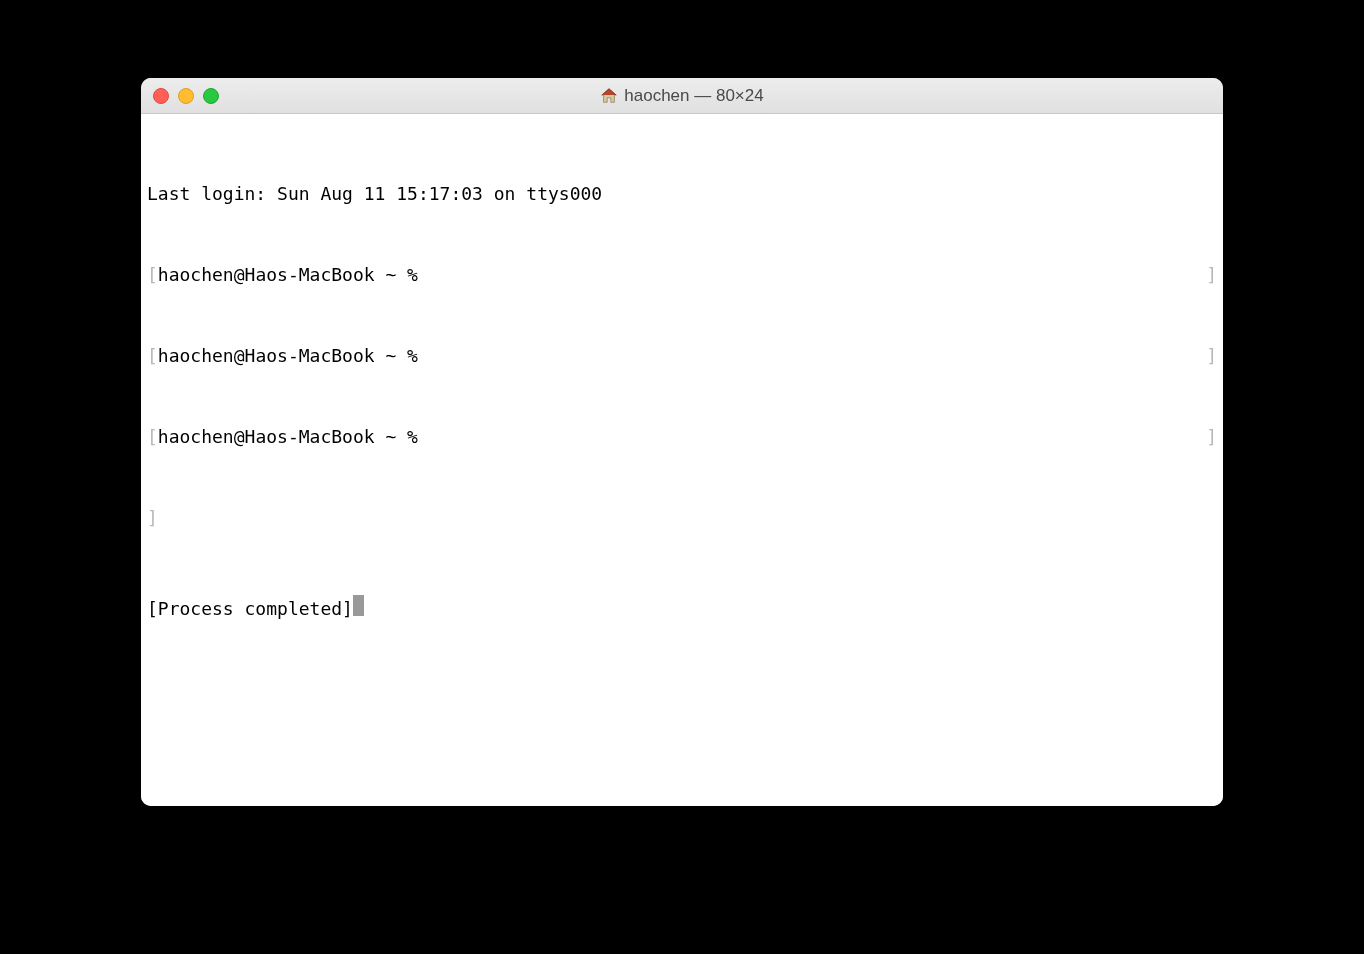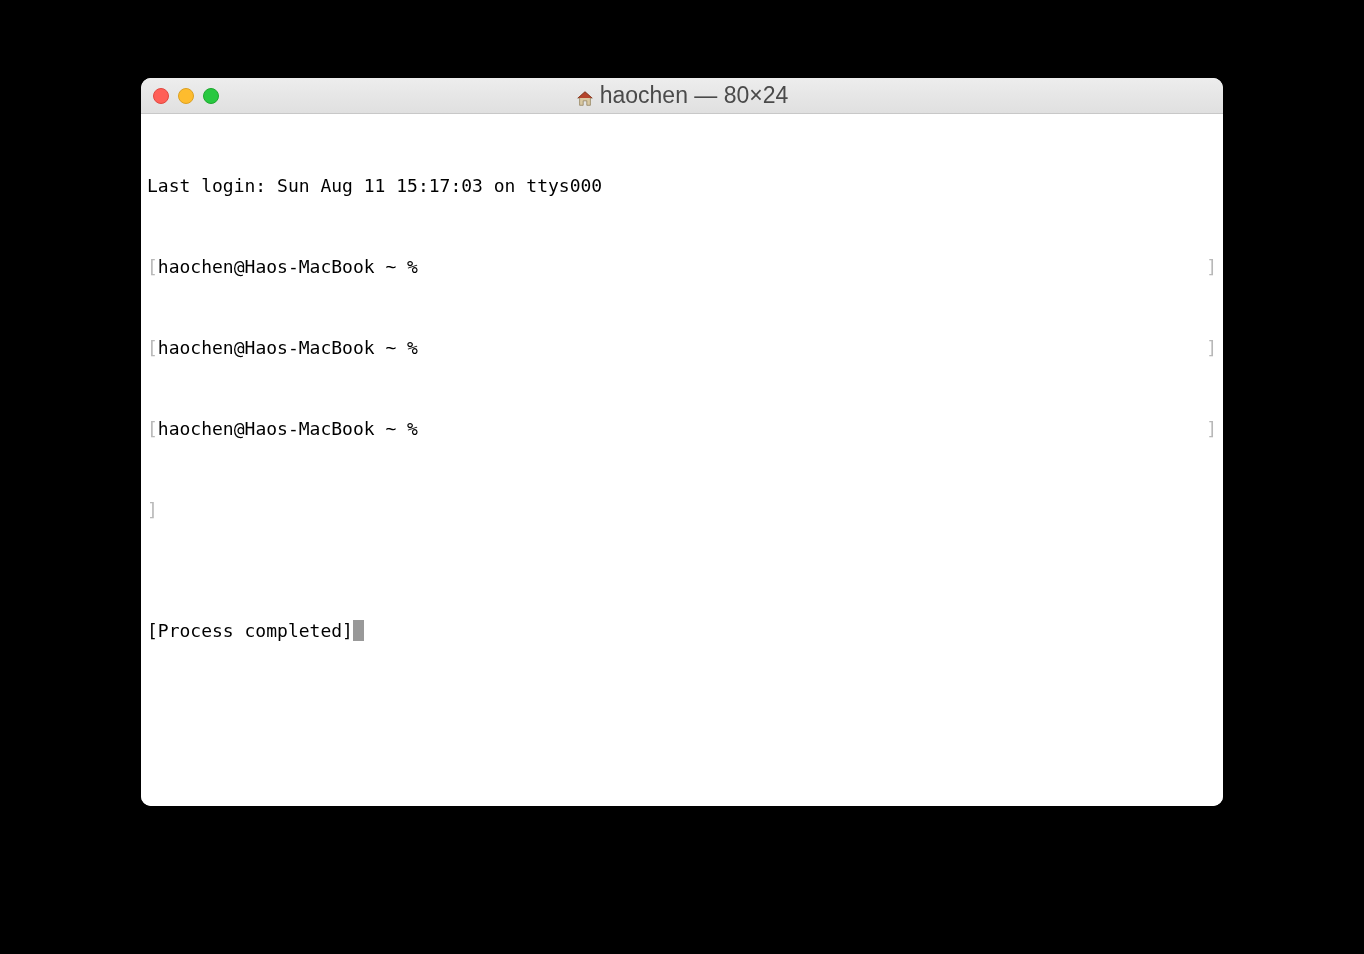--- a/index.html
+++ b/index.html
@@ -46,48 +46,47 @@
     .tl.zoom  { background: #28c840; border: 0.5px solid #1fa72f; }
     .title-center {
       position: absolute;
       left: 0; right: 0;
       display: flex;
       justify-content: center;
       align-items: center;
       gap: 6px;
       pointer-events: none;
       font-family: -apple-system, "Helvetica Neue", Arial, sans-serif;
-      font-size: 23px;
+      font-size: 17px;
       color: #4a4a4a;
     }
     .house-icon {
       width: 18px; height: 18px;
       display: inline-block;
     }
     .terminal {
       flex: 1;
       background: #ffffff;
-      padding: 4px 6px;
+      padding: 12px 6px;
       font-family: "SF Mono", Menlo, Monaco, Consolas, monospace;
       font-size: 18px;
       line-height: 27px;
       color: #000;
       white-space: pre;
       overflow: hidden;
     }
     .line {
       display: flex;
       justify-content: space-between;
     }
     .bracket { color: #b8b8b8; }
     .prompt-text { color: #000; }
     .process-line {
-      margin-top: 40px;
+      margin-top: 10px;
       display: flex;
-      align-items: center;
     }
     .cursor-block {
       display: inline-block;
       width: 11px;
       height: 21px;
       background: #999999;
       vertical-align: text-bottom;
       margin-left: 0px;
     }
   </style>

